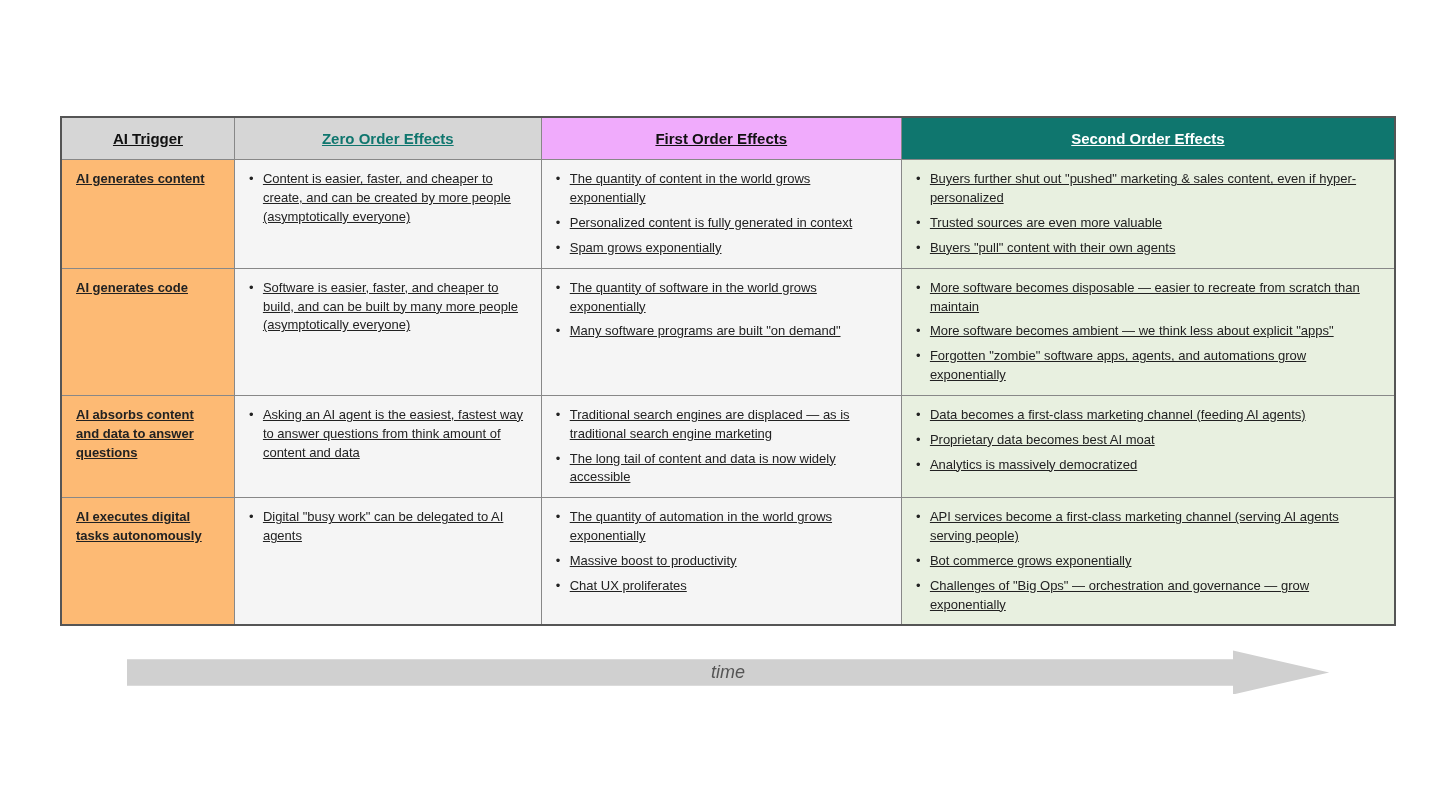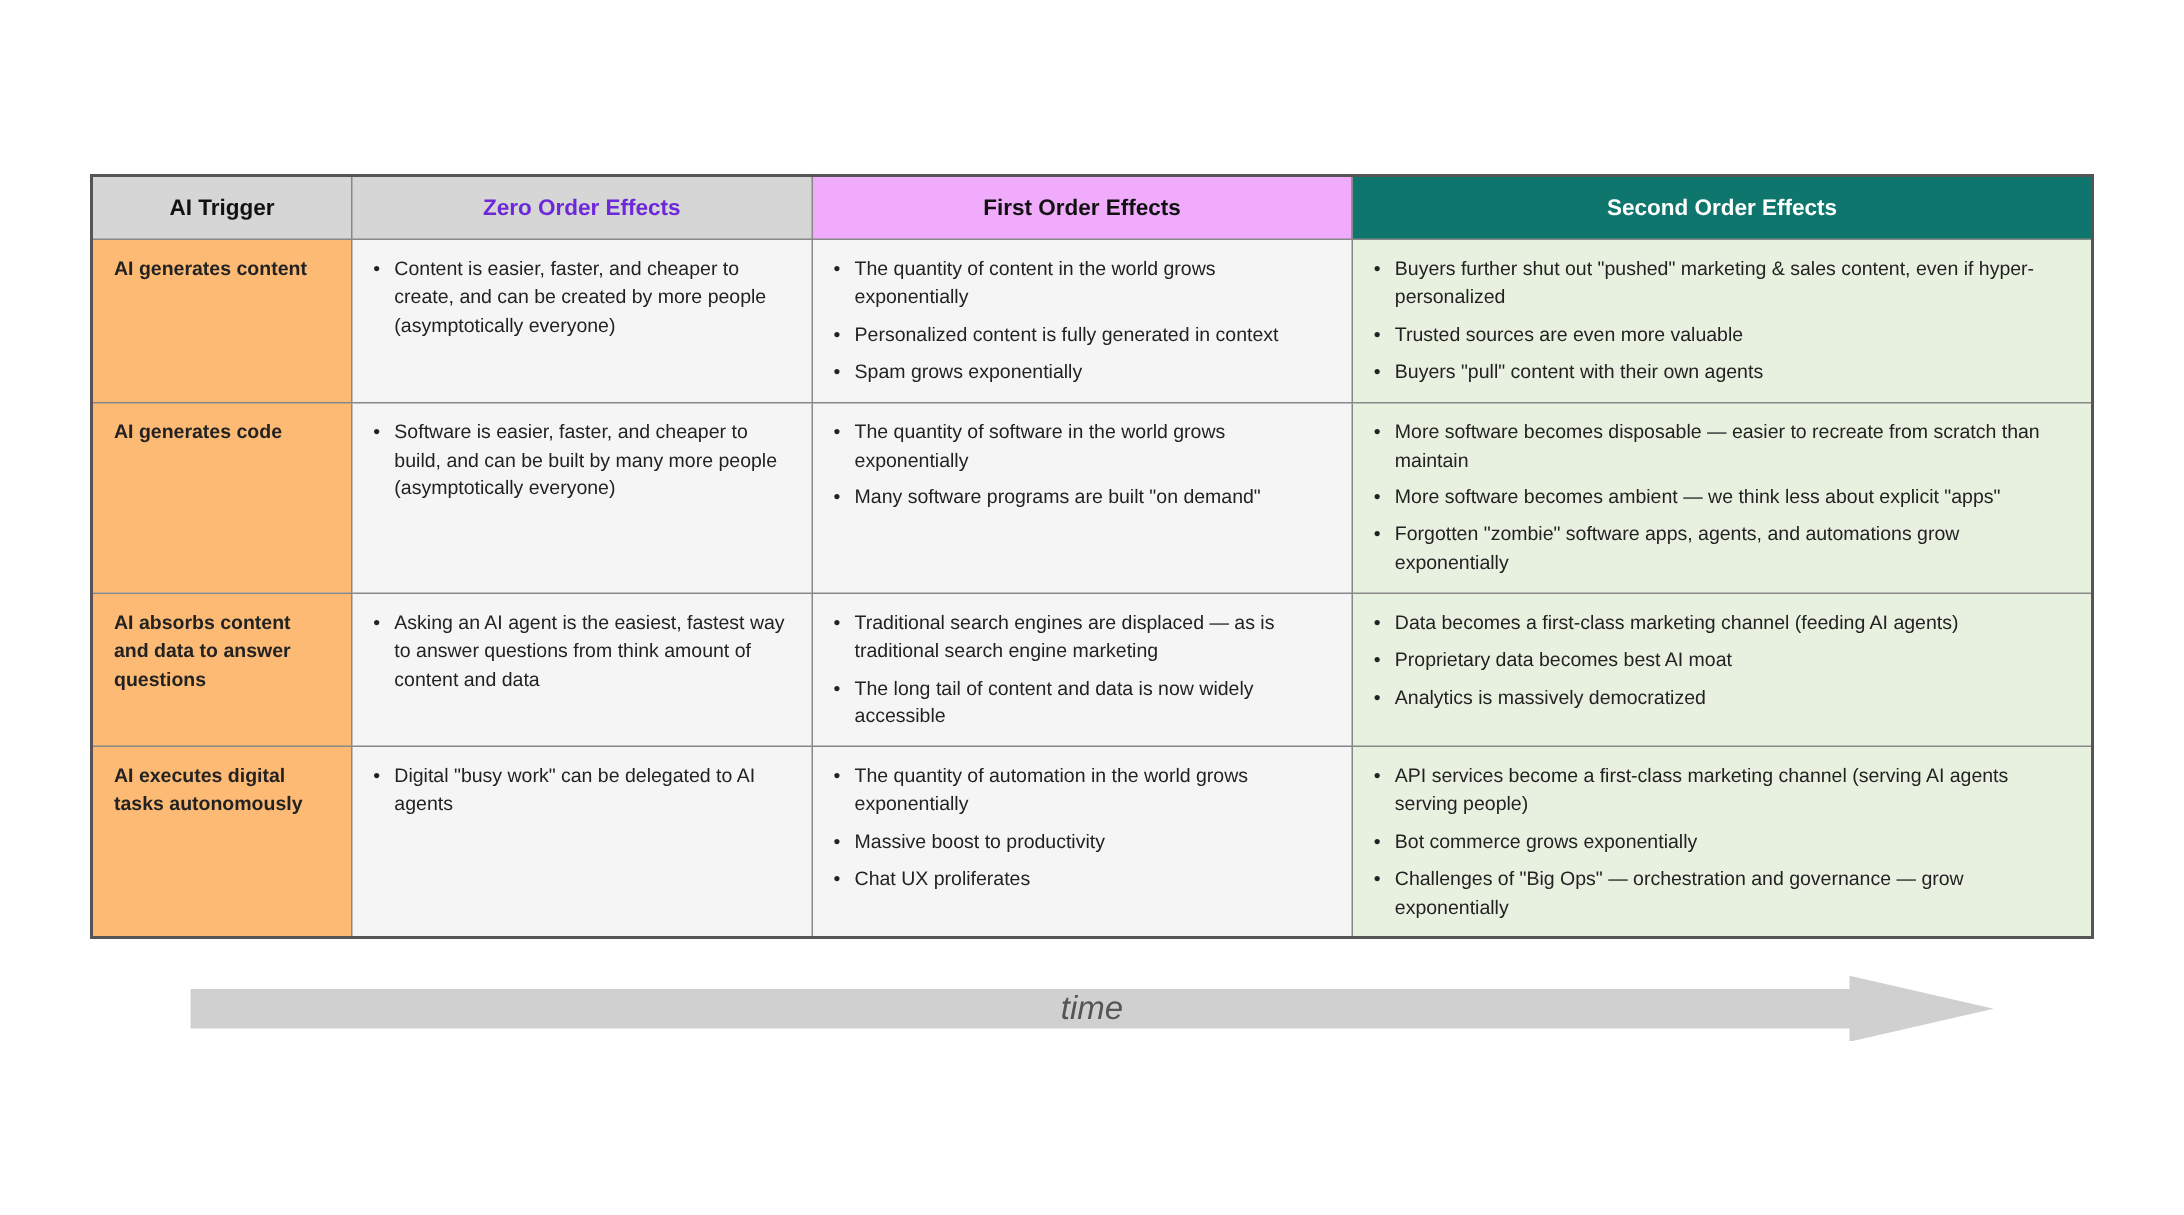--- a/index.html
+++ b/index.html
@@ -26,36 +26,37 @@
       width: 100%;
       border-collapse: collapse;
       border: 2px solid #555;
     }
 
     th, td {
       border: 1.5px solid #888;
       padding: 10px 14px;
       vertical-align: top;
       line-height: 1.45;
+      text-decoration: underline;
     }
 
     
     thead tr th {
       font-weight: bold;
       font-size: 15px;
     }
 
     th:nth-child(1) {
       background-color: #d6d6d6;
       color: #111;
       width: 13%;
     }
     th:nth-child(2) {
       background-color: #d6d6d6;
-      color: #6d28d9;
+      color: #0f766e;
       width: 23%;
     }
     th:nth-child(3) {
       background-color: #f0abfc;
       color: #111;
       width: 27%;
     }
     th:nth-child(4) {
       background-color: #0f766e;
       color: #ffffff;
@@ -123,21 +124,21 @@
       background-color: #d0d0d0;
       display: flex;
       align-items: center;
       justify-content: center;
       position: relative;
       clip-path: polygon(0% 20%, 92% 20%, 92% 0%, 100% 50%, 92% 100%, 92% 80%, 0% 80%);
     }
 
     .time-label {
       font-style: italic;
-      font-size: 22px;
+      font-size: 18px;
       color: #555;
       font-weight: normal;
       position: absolute;
       left: 50%;
       transform: translateX(-50%);
     }
   </style>
 </head>
 <body>
 

